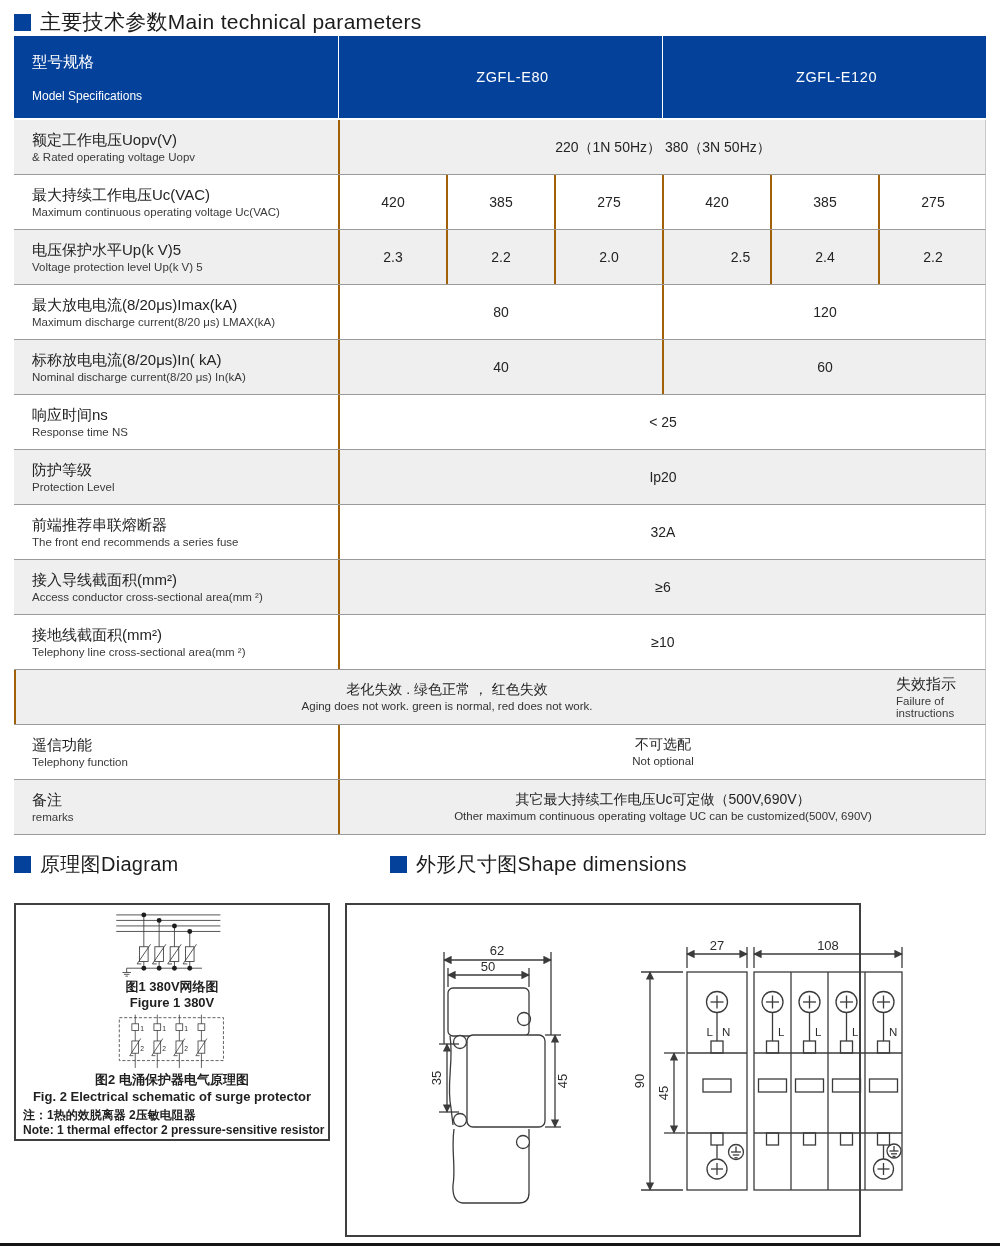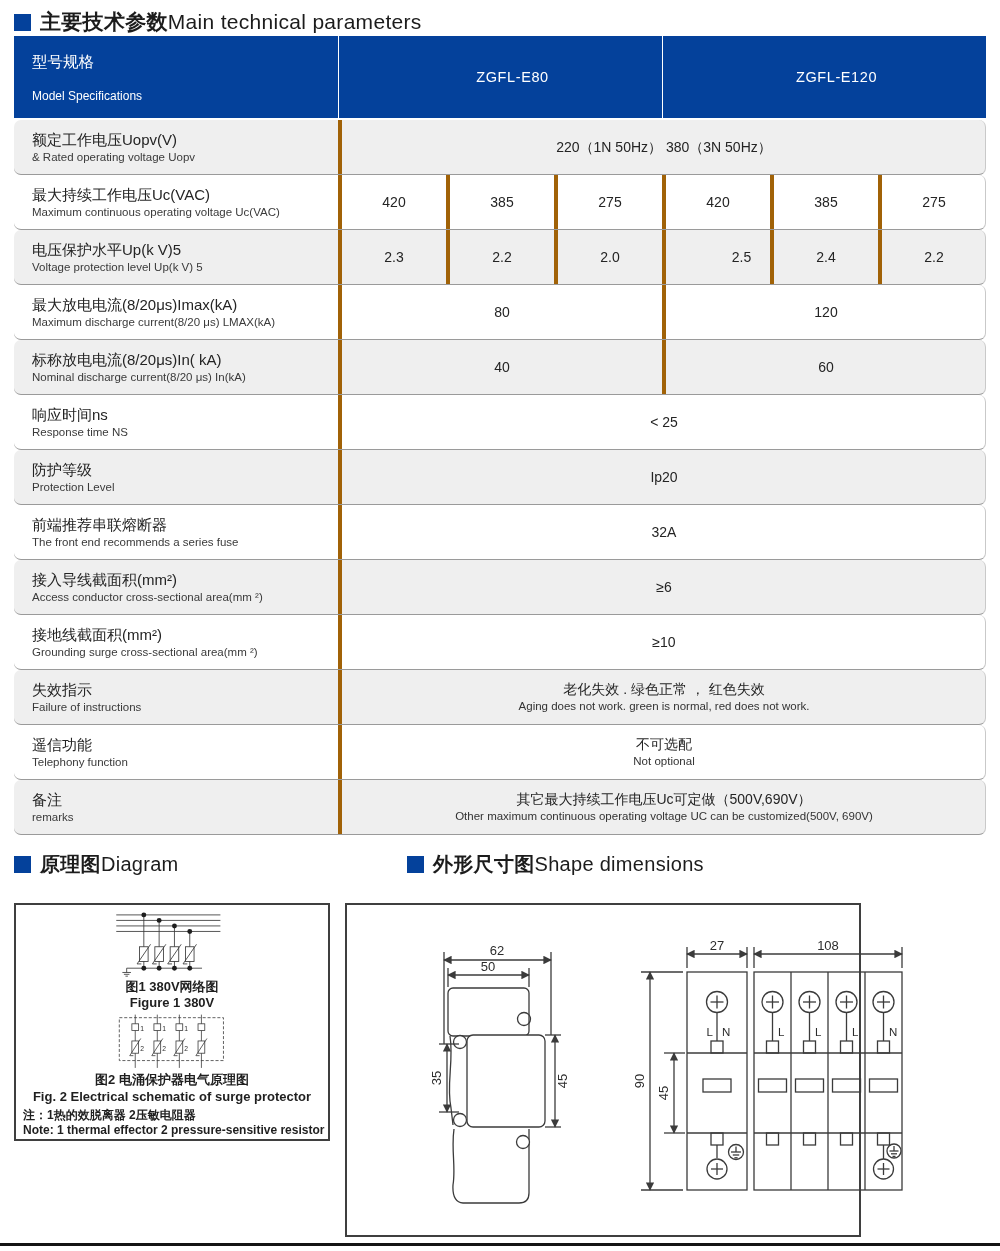--- a/index.html
+++ b/index.html
@@ -2,42 +2,42 @@
 <html><head>
 <meta charset="utf-8">
 <style>
   html,body{margin:0;padding:0;background:#fff;}
   .page{position:relative;width:1000px;height:1251px;background:#fff;overflow:hidden;
         font-family:"Liberation Sans", sans-serif;color:#2e2e2e;}
   
   .sec-title{position:absolute;display:flex;align-items:center;gap:9px;color:#1c1c1c;}
   .sec-title .sq{width:17px;height:17px;background:#04419b;flex:0 0 auto;}
   .sec-title .t{font-size:20px;letter-spacing:.3px;white-space:nowrap;}
-  .sec-title .t .zh{font-weight:700;}
+  .sec-title .t .zh{font-weight:400;}
   #main-title{left:14px;top:8px;}
   #main-title .t{font-size:21px;}
   #diagram-title{left:14px;top:851px;}
-  #dims-title{left:362px;top:851px;padding-left:45px;}
+  #dims-title{left:345px;top:851px;padding-left:45px;}
   
   .spec-table{position:absolute;left:14px;top:36px;width:972px;}
   .thead{display:grid;grid-template-columns:324px repeat(6,108px);height:82px;
          background:#04419b;color:#fff;border-bottom:2px solid #fff;}
   .thead .hlabel{padding-left:18px;display:flex;flex-direction:column;justify-content:center;gap:16px;}
   .thead .hlabel .zh{font-size:15.5px;}
   .thead .hlabel .en{font-size:12px;}
   .thead .hmodel{grid-column:span 3;display:flex;align-items:center;justify-content:center;
                  font-size:14.5px;letter-spacing:.6px;border-left:1.5px solid #fff;padding-left:24px;}
   .trow{display:grid;grid-template-columns:324px repeat(6,108px);height:54px;
-        border-bottom:1px solid #9a9a9a;border-right:1px solid #c9c9c9;background:#fff;border-radius:7px;}
+        border-bottom:1px solid #9a9a9a;border-right:1px solid #c9c9c9;background:#fff;}
   .trow.alt{background:#efefef;}
   .cell.label{padding-left:18px;display:flex;flex-direction:column;justify-content:center;gap:1px;}
   .lab-zh{font-size:15px;color:#242424;}
   .lab-en{font-size:11.5px;color:#3a3a3a;}
   .cell.val{display:flex;flex-direction:column;align-items:center;justify-content:center;
-            border-left:4px solid #a16207;font-size:14px;color:#242424;text-align:center;line-height:1.3;}
+            border-left:2px solid #a16207;font-size:14px;color:#242424;text-align:center;line-height:1.3;}
   .val-zh{font-size:14px;}
   .val-en{font-size:11.5px;color:#333;}
   
   .fig-box{position:absolute;border:2px solid #3f3f3f;background:#fff;box-sizing:border-box;}
   #diagram-box{left:14px;top:903px;width:316px;height:238px;display:flex;flex-direction:column;align-items:center;padding-top:5px;}
   #dims-box{left:345px;top:903px;width:516px;height:334px;}
   .cap{text-align:center;line-height:1.25;color:#1f1f1f;}
   .cap .zh{font-size:13px;font-weight:600;}
   .cap .en{font-size:13px;font-weight:600;}
   .note{align-self:flex-start;padding:3px 0 0 7px;font-size:12px;line-height:1.3;color:#1f1f1f;font-weight:600;}
@@ -135,32 +135,32 @@
         <div class="trow alt">
           <div class="cell label">
             <div class="lab-zh">接入导线截面积(mm²)</div>
             <div class="lab-en">Access conductor cross-sectional area(mm ²)</div>
           </div>
           <div class="cell val" style="grid-column: span 6;">≥6</div>
         </div>
         <div class="trow">
           <div class="cell label">
             <div class="lab-zh">接地线截面积(mm²)</div>
-            <div class="lab-en">Grounding surge cross-sectional area(mm ²)</div>
+            <div class="lab-en">Telephony line cross-sectional area(mm ²)</div>
           </div>
           <div class="cell val" style="grid-column: span 6;">≥10</div>
         </div>
         <div class="trow alt">
-          <div class="cell label">
-            <div class="lab-zh">失效指示</div>
-            <div class="lab-en">Failure of instructions</div>
-          </div>
           <div class="cell val" style="grid-column: span 6;">
             <div class="val-zh">老化失效 . 绿色正常 ， 红色失效</div>
             <div class="val-en">Aging does not work. green is normal, red does not work.</div>
+          </div>
+          <div class="cell label">
+            <div class="lab-zh">失效指示</div>
+            <div class="lab-en">Failure of instructions</div>
           </div>
         </div>
         <div class="trow">
           <div class="cell label">
             <div class="lab-zh">遥信功能</div>
             <div class="lab-en">Telephony function</div>
           </div>
           <div class="cell val" style="grid-column: span 6;">
             <div class="val-zh">不可选配</div>
             <div class="val-en">Not optional</div>

